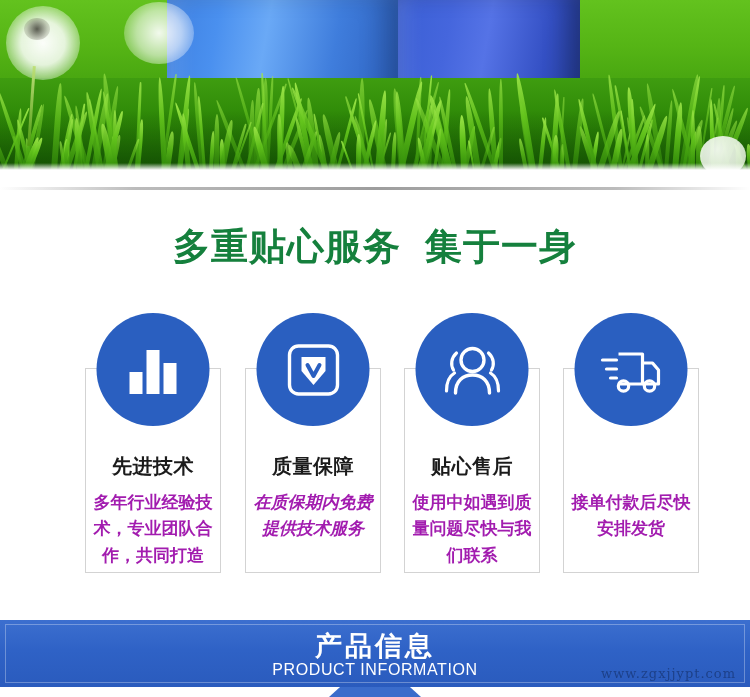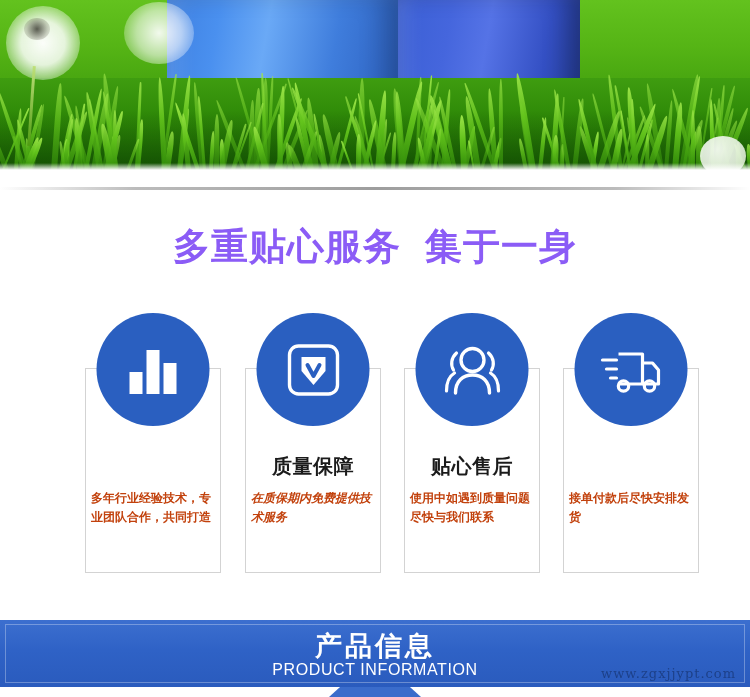--- a/index.html
+++ b/index.html
@@ -75,21 +75,21 @@
   
   .divider{
     position:absolute;left:0;top:187px;width:750px;height:3px;
     background:linear-gradient(90deg,rgba(200,200,200,0) 0%,rgba(165,165,165,.75) 18%,rgba(140,140,140,.85) 50%,rgba(165,165,165,.75) 82%,rgba(200,200,200,0) 100%);
   }
 
   
   .headline{
     position:absolute;left:0;top:222px;width:750px;text-align:center;
     font-family:"DejaVu Sans","Liberation Sans",sans-serif;
-    font-size:37px;font-weight:bold;color:#8b5cf6;letter-spacing:1px;
+    font-size:37px;font-weight:bold;color:#15803d;letter-spacing:1px;
     white-space:nowrap;
   }
   .headline .gap{display:inline-block;width:24px;}
 
   
   .cards{position:absolute;left:0;top:313px;width:750px;height:255px;}
   .card{position:absolute;top:55px;width:136px;height:205px;
         border:1px solid #d3d3d3;background:#fff;box-sizing:border-box;}
   .card-0{left:85px;}
   .card-1{left:245px;}
@@ -103,23 +103,23 @@
   }
   .circle-wrap{position:absolute;top:0;width:136px;height:113px;}
   .cw-0{left:85px;} .cw-1{left:245px;} .cw-2{left:404px;} .cw-3{left:563px;}
   .card-title{
     position:absolute;top:140px;width:136px;text-align:center;
     font-family:"DejaVu Sans","Liberation Sans",sans-serif;
     font-size:20px;font-weight:bold;color:#1b1b1b;letter-spacing:.5px;
   }
   .ct-0{left:85px;} .ct-1{left:245px;} .ct-2{left:404px;} .ct-3{left:563px;}
   .card-desc{
-    position:absolute;top:176px;width:124px;
+    position:absolute;top:176px;width:124px;text-align:center;
     font-family:"DejaVu Sans","Liberation Sans",sans-serif;
-    font-size:12px;font-weight:bold;color:#c2410c;line-height:1.55;
+    font-size:17px;font-weight:bold;color:#a21caf;line-height:1.55;
   }
   .cd-0{left:91px;} .cd-1{left:251px;font-style:italic;} .cd-2{left:410px;} .cd-3{left:569px;}
 
   
   .banner{
     position:absolute;left:0;top:620px;width:750px;height:67px;
     background:linear-gradient(180deg,#3c6fcf 0%,#2f62c6 45%,#2a5bbd 100%);
   }
   .banner-inner-line{
     position:absolute;left:5px;top:4px;width:740px;height:59px;
@@ -394,20 +394,21 @@
           <path d="M44 19 H54 L60 26 V40 H44" fill="none" stroke="#ffffff" stroke-width="3.2" stroke-linejoin="round"></path>
           <circle cx="25" cy="42" r="5.2" fill="none" stroke="#ffffff" stroke-width="3.2"></circle>
           <circle cx="51" cy="42" r="5.2" fill="none" stroke="#ffffff" stroke-width="3.2"></circle>
           <line x1="4" y1="16" x2="18" y2="16" stroke="#ffffff" stroke-width="3.2" stroke-linecap="round"></line>
           <line x1="8" y1="25" x2="18" y2="25" stroke="#ffffff" stroke-width="3.2" stroke-linecap="round"></line>
           <line x1="12" y1="34" x2="18" y2="34" stroke="#ffffff" stroke-width="3.2" stroke-linecap="round"></line>
         </svg>
       </div>
     </div>
 
+    <div class="card-title ct-0">先进技术</div>
     <div class="card-title ct-2">贴心售后</div>
     <div class="card-title ct-1">质量保障</div>
 
     <div class="card-desc cd-0">多年行业经验技术，专业团队合作，共同打造</div>
     <div class="card-desc cd-1">在质保期内免费提供技术服务</div>
     <div class="card-desc cd-3">接单付款后尽快安排发货</div>
     <div class="card-desc cd-2">使用中如遇到质量问题尽快与我们联系</div>
   </div>
 
   <div class="banner">

